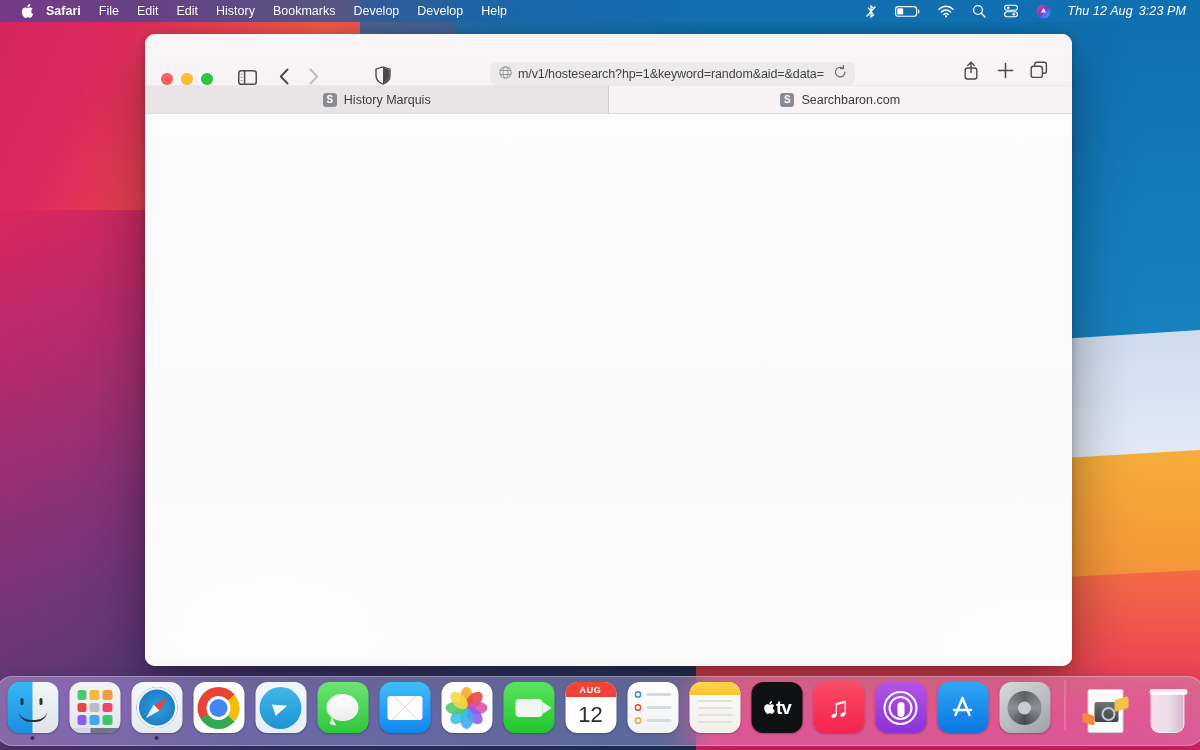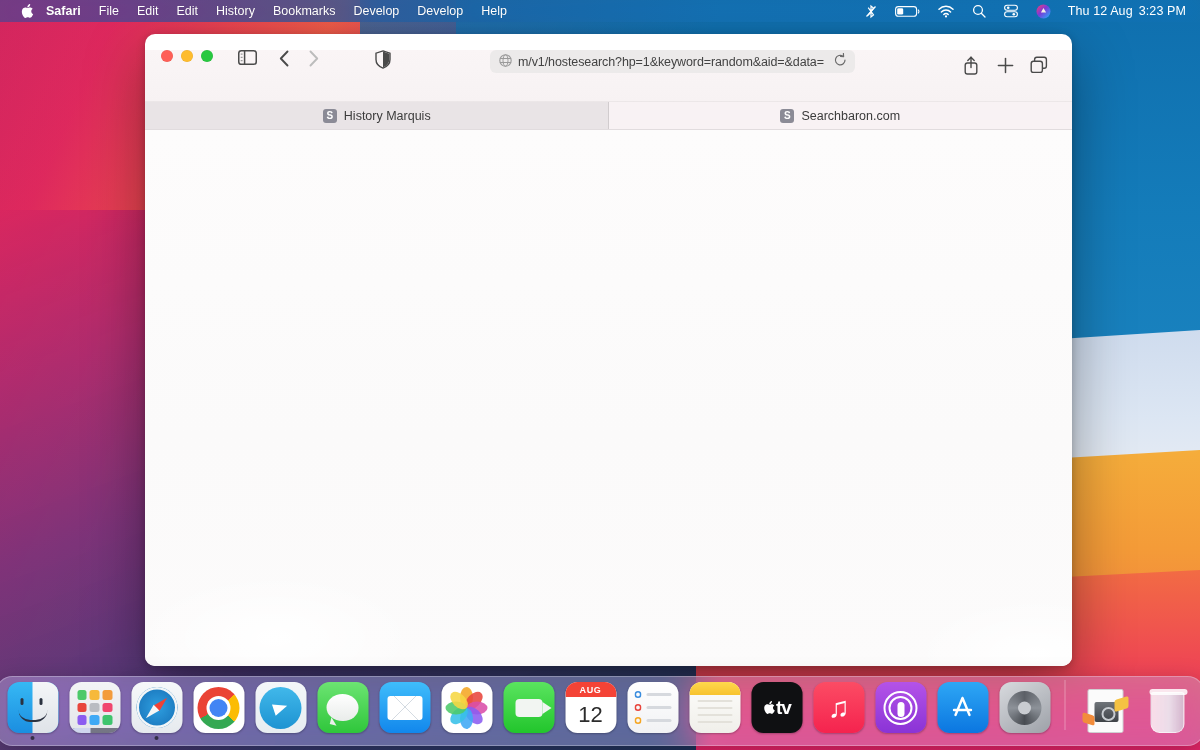--- a/index.html
+++ b/index.html
@@ -98,37 +98,36 @@
     margin-left:12px; margin-right:7px; display:flex; align-items:center;
   }
   #menubar .mitem {
     padding:0 9px; line-height:22px; white-space:nowrap;
     text-shadow:0 0 1px rgba(0,0,0,.22);
   }
   #menubar .mitem.bold { font-weight:bold; padding-left:5px;}
   #menubar .spacer { flex:1; }
   #menubar .status { display:flex; align-items:center; gap:0px; margin-right:10px; }
   #menubar .sitem { padding:0 9px; display:flex; align-items:center; }
-  #menubar .clock { padding:0 4px 0 8px; letter-spacing:.1px; font-size:12.5px; white-space:nowrap;}
+  #menubar .clock { padding:0 4px 0 8px; letter-spacing:.1px; font-size:12.5px; white-space:nowrap;font-style:italic;}
   #menubar .clock .dsep { display:inline-block; width:6px; }
 
   
   #safari {
     position:absolute; left:145px; top:34px; width:927px; height:632px;
     border-radius:10px; overflow:hidden;
     background:#ffffff;
     box-shadow:0 22px 60px rgba(0,0,0,.38), 0 2px 8px rgba(0,0,0,.22);
     z-index:20;
   }
   #toolbar {
     position:relative; height:52px; width:100%;
     background:linear-gradient(180deg,#faf5f6 0%, #f7f2f3 100%);
-    display:flex; align-items:flex-start;
+    display:flex; align-items:flex-end;
     border-bottom:1px solid rgba(0,0,0,.055);
-    margin-top:16px;
   }
   .lights { display:flex; gap:8px; margin-left:16px; }
   .light { width:12px; height:12px; border-radius:50%; }
   .light.r { background:#fe5f57; box-shadow:inset 0 0 0 .5px rgba(0,0,0,.08); }
   .light.y { background:#febc2e; box-shadow:inset 0 0 0 .5px rgba(0,0,0,.08); }
   .light.g { background:#28c840; box-shadow:inset 0 0 0 .5px rgba(0,0,0,.08); }
 
   .tb-btn { display:flex; align-items:center; justify-content:center; cursor:default; }
   .sidebar-btn { margin-left:25px; }
   .nav-back { margin-left:22px; }

